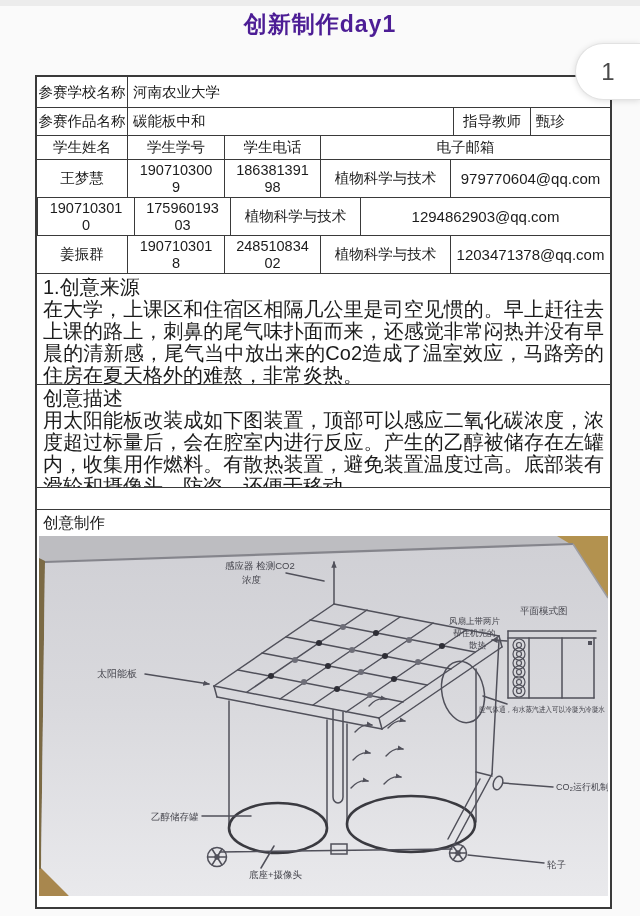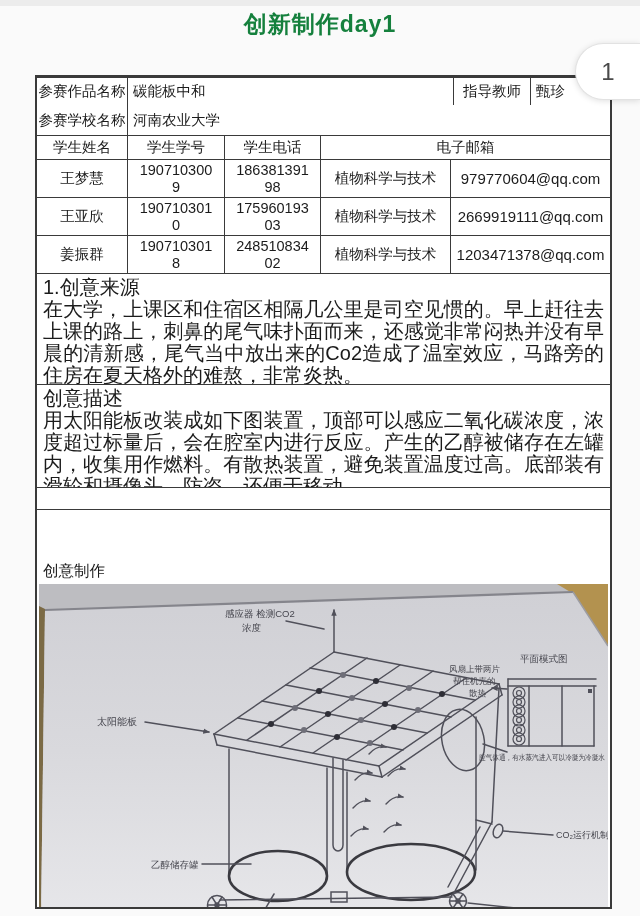--- a/index.html
+++ b/index.html
@@ -1,20 +1,20 @@
 <!DOCTYPE html>
 <html><head>
 <meta charset="utf-8">
 <style>
   html,body{margin:0;padding:0;}
   .screen{position:relative;width:640px;height:916px;background:#fafafa;overflow:hidden;
           font-family:"Liberation Sans","DejaVu Sans",sans-serif;color:#1b1b1b;}
   .topstrip{position:absolute;top:0;left:0;right:0;height:6px;background:#ececec;}
   .title{position:absolute;top:9px;left:0;right:0;text-align:center;
-         font-size:23px;font-weight:bold;color:#15803d;letter-spacing:1px;}
+         font-size:23px;font-weight:bold;color:#4c1d95;letter-spacing:1px;}
   .badge{position:absolute;top:43px;right:0;width:64px;height:55px;background:#fff;
          border:1px solid #e2e2e2;border-right:none;border-radius:30px 0 0 30px;
          box-shadow:0 1px 6px rgba(0,0,0,.13);display:flex;align-items:center;justify-content:center;
          font-size:24px;color:#4a4a4a;z-index:6;}
   .tbl{position:absolute;left:35px;top:75px;width:577px;box-sizing:border-box;
        border:2px solid #3a3a3a;background:#fff;font-size:14.5px;}
   .r{display:flex;border-top:1.5px solid #3a3a3a;box-sizing:border-box;}
   .r.first{border-top:none;}
   .c{box-sizing:border-box;border-left:1.5px solid #3a3a3a;overflow:hidden;}
   .c.first{border-left:none;}
@@ -22,67 +22,66 @@
   .h111{height:111px}.h103{height:103px}.h22{height:22px}.h398{height:398px}
   .w90{width:90px}.w97{width:97px}.w96{width:96px}.w130{width:130px}.w326{width:326px}.w77{width:77px}
   .flx{flex:1;min-width:0;}
   .cc{display:flex;align-items:center;justify-content:center;text-align:center;}
   .cl{display:flex;align-items:center;padding-left:5px;}
   .num{word-break:break-all;line-height:17px;padding:0 10px;}
   .email{font-size:15px;}
   .sec{display:block;padding:2px 6px;font-size:20px;line-height:22px;}
   .sec .st{margin:0;}
   .sec p{margin:0;text-align:justify;}
-  .makewrap{position:relative;display:block;padding:2px 6px;font-size:15.5px;line-height:22px;margin-top:48px;}
+  .makewrap{position:relative;display:block;padding:2px 6px;font-size:15.5px;line-height:22px;}
   .photo{position:absolute;left:2px;top:26px;width:569px;height:292px;}
   .photo svg{display:block;}
   .photo text{font-family:"Liberation Sans","DejaVu Sans",sans-serif;fill:#46464e;}
 </style>
 </head>
 <body>
 
 <div class="screen">
   <div class="topstrip"></div>
   <div class="title">创新制作day1</div>
   <div class="badge">1</div>
 
   <div class="tbl">
 
+    <div class="r first h30">
+      <div class="c first cc w90">参赛学校名称</div>
+      <div class="c cl flx">河南农业大学</div>
+    </div>
+
     <div class="r h28">
       <div class="c first cc w90">参赛作品名称</div>
       <div class="c cl w326">碳能板中和</div>
       <div class="c cc w77">指导教师</div>
       <div class="c cl flx">甄珍</div>
-    </div>
-
-    <div class="r first h30">
-      <div class="c first cc w90">参赛学校名称</div>
-      <div class="c cl flx">河南农业大学</div>
     </div>
 
     <div class="r h24">
       <div class="c first cc w90">学生姓名</div>
       <div class="c cc w97">学生学号</div>
       <div class="c cc w96">学生电话</div>
       <div class="c cc flx">电子邮箱</div>
     </div>
 
     <div class="r h38">
       <div class="c first cc w90">王梦慧</div>
       <div class="c cc num w97">1907103009</div>
       <div class="c cc num w96">18638139198</div>
       <div class="c cc w130">植物科学与技术</div>
       <div class="c cc email flx">979770604@qq.com</div>
     </div>
     <div class="r h38">
-      <div class="c first cc w90">王亚欣</div>
       <div class="c cc num w97">1907103010</div>
       <div class="c cc num w96">17596019303</div>
       <div class="c cc w130">植物科学与技术</div>
-      <div class="c cc email flx">2669919111@qq.com</div>
+      <div class="c cc email flx">1294862903@qq.com</div>
     </div>
     <div class="r h38">
       <div class="c first cc w90">姜振群</div>
       <div class="c cc num w97">1907103018</div>
       <div class="c cc num w96">24851083402</div>
       <div class="c cc w130">植物科学与技术</div>
       <div class="c cc email flx">1203471378@qq.com</div>
     </div>
 
     <div class="r h111">

